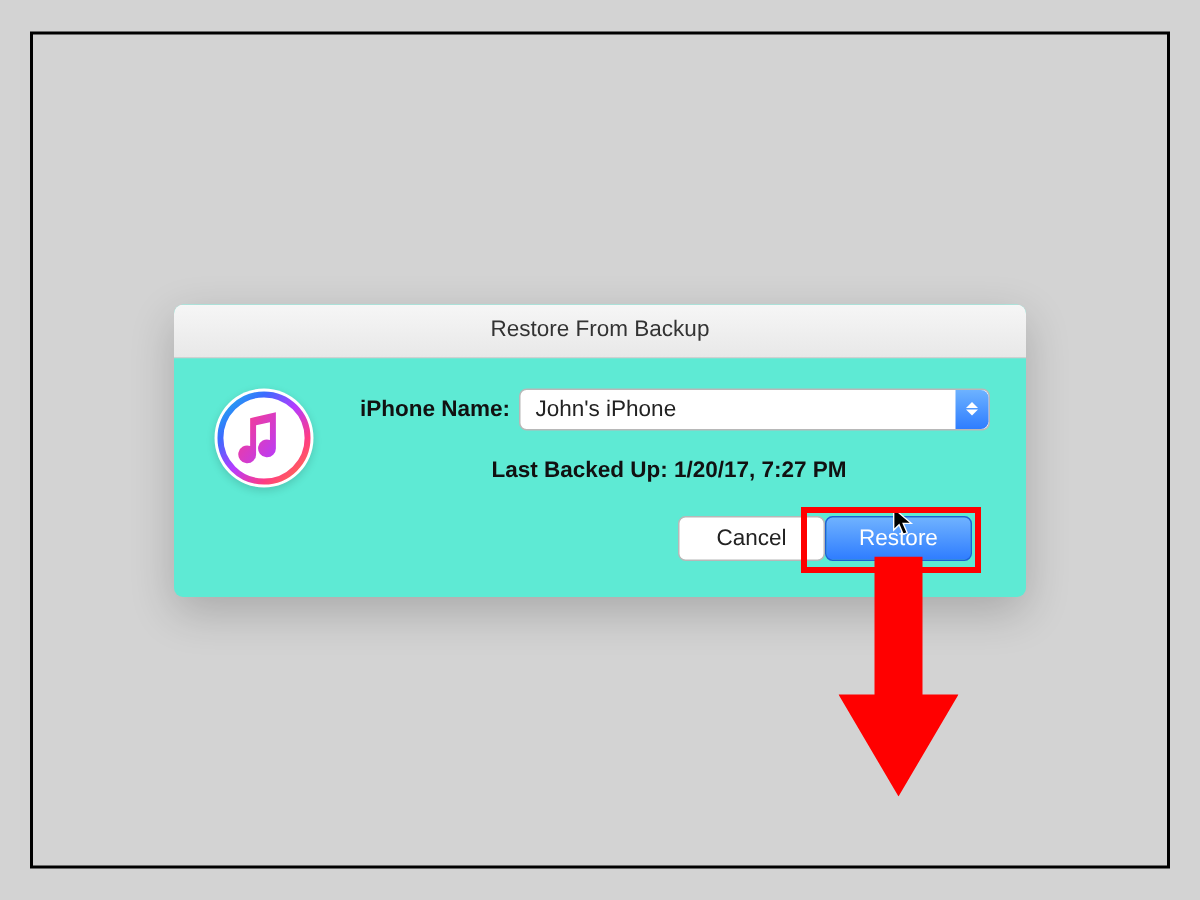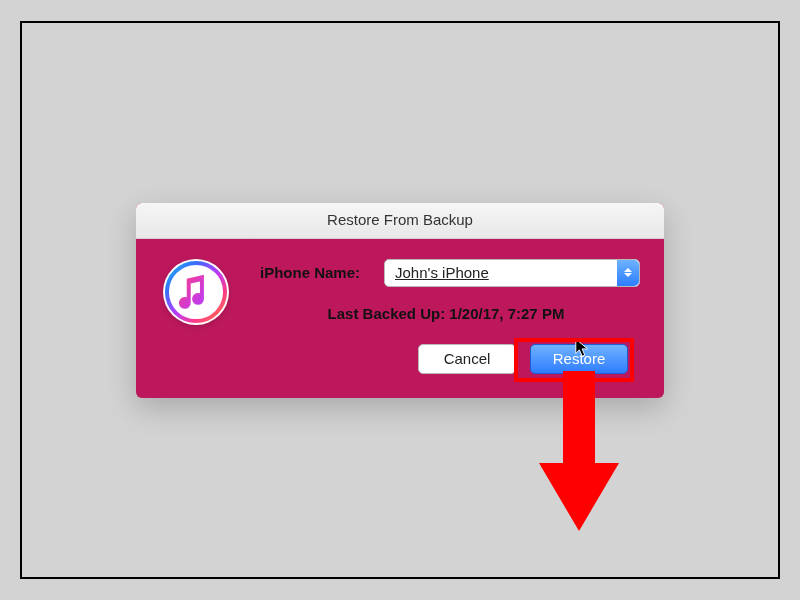--- a/index.html
+++ b/index.html
@@ -16,22 +16,22 @@
       width: 760px;
       height: 558px;
       border: 2px solid #000;
       background: #d3d3d3;
       display: flex;
       align-items: center;
       justify-content: center;
       position: relative;
     }
     .dialog {
-      width: 528px;
-      background: #be185d;
+      width: 568px;
+      background: #5eead4;
       border-radius: 6px;
       box-shadow: 0 10px 30px rgba(0,0,0,0.2);
       position: relative;
       padding-bottom: 24px;
     }
     .title-bar {
       text-align: center;
       padding: 8px 0 10px 0;
       font-size: 15px;
       color: #333;
@@ -67,21 +67,21 @@
     .desc {
       font-size: 16px;
       font-weight: 600;
       line-height: 1.35;
       margin-bottom: 22px;
       letter-spacing: 0.1px;
     }
     .row {
       display: flex;
       align-items: center;
-      gap: 24px;
+      gap: 6px;
       margin-bottom: 18px;
     }
     .row-label {
       font-size: 15px;
       font-weight: 600;
       width: 108px;
       text-align: right;
       flex: 0 0 108px;
     }
     .select {
@@ -89,21 +89,20 @@
       display: flex;
       align-items: center;
       background: #fff;
       border: 1px solid #b8b8b8;
       border-radius: 5px;
       height: 28px;
       position: relative;
       padding: 0 30px 0 10px;
       font-size: 15px;
       color: #222;
-      text-decoration: underline;
     }
     .select-arrows {
       position: absolute;
       right: 0; top: 0;
       width: 22px; height: 100%;
       background: linear-gradient(#6db2ff,#2e7dff);
       border-top-right-radius: 5px;
       border-bottom-right-radius: 5px;
       display: flex; flex-direction: column;
       align-items: center; justify-content: center;
@@ -115,21 +114,20 @@
     .last-backup {
       text-align: center;
       font-size: 15px;
       font-weight: 600;
       margin: 4px 0 22px 0;
       color: #111;
     }
     .buttons {
       display: flex;
       justify-content: flex-end;
-      gap: 14px;
       padding-right: 12px;
     }
     .btn {
       min-width: 98px;
       height: 30px;
       border-radius: 5px;
       font-size: 15px;
       display: inline-flex;
       align-items: center; justify-content: center;
       cursor: pointer;

